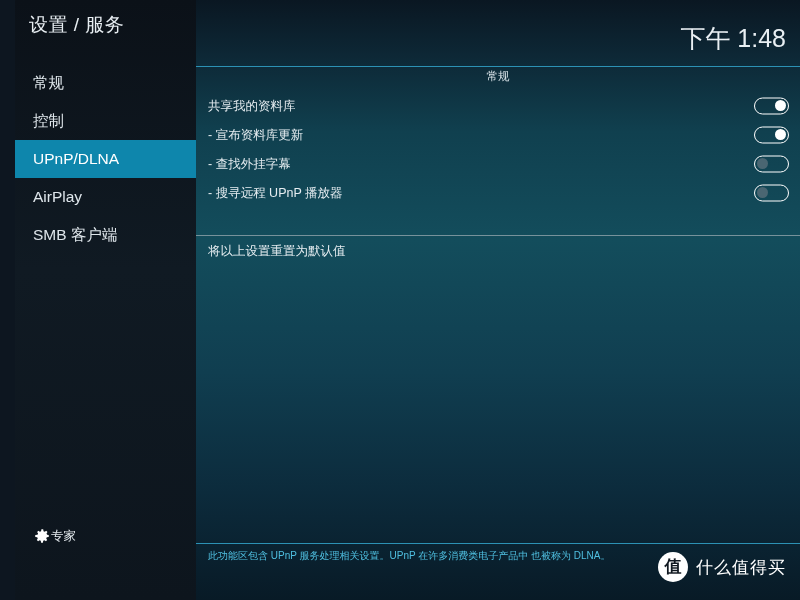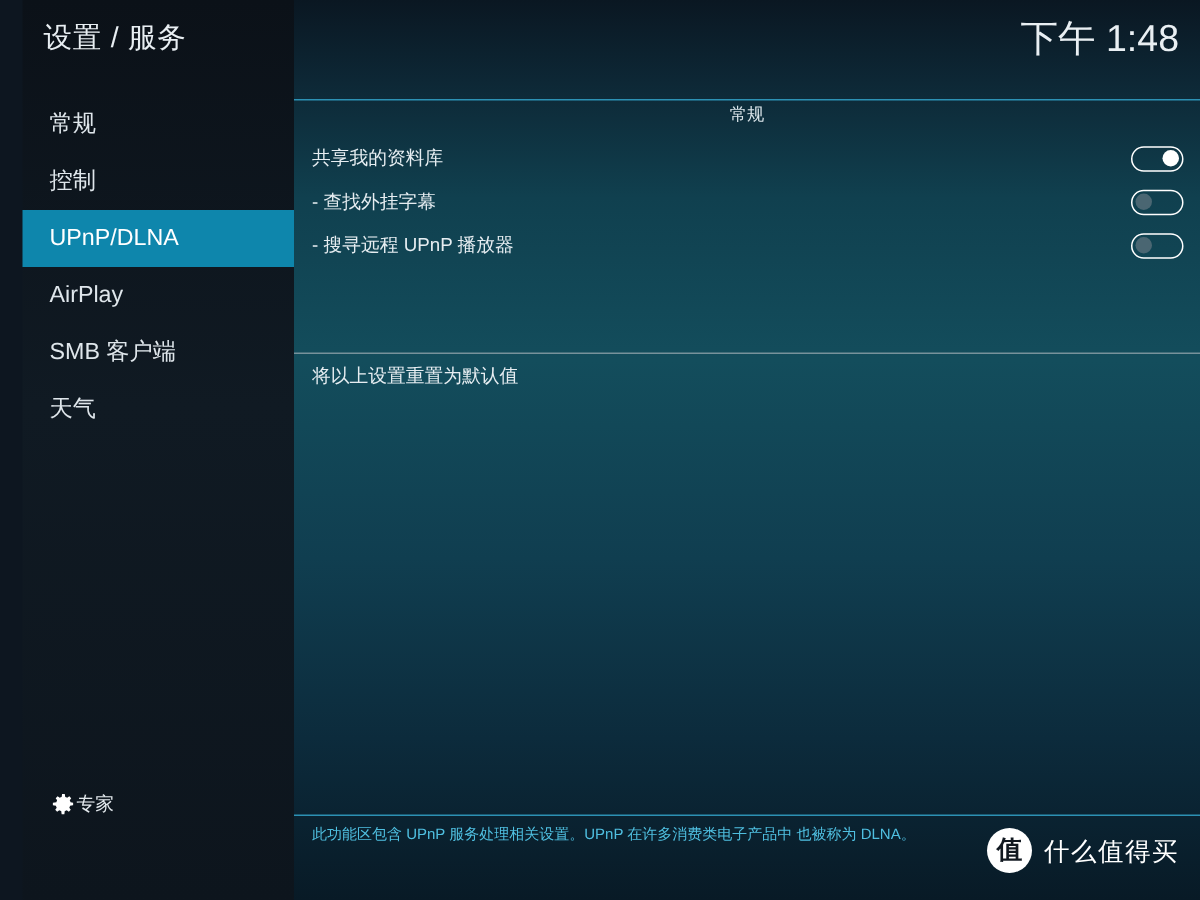--- a/index.html
+++ b/index.html
@@ -222,41 +222,40 @@
     color: #ffffff;
     font-weight: normal;
     letter-spacing: 1px;
     white-space: nowrap;
   }
 
   
   #clock {
     position: absolute;
     right: 14px;
-    top: 9px;
+    top: 22px;
     font-size: 25px;
     color: #e9eff3;
     white-space: nowrap;
   }
 </style>
 </head>
 <body>
 
 <div id="screen">
 
   <div id="sidebar">
     <div id="sidebar-title">设置 / 服务</div>
 
     <div id="sidebar-menu">
       <div class="menu-item">常规</div>
       <div class="menu-item">控制</div>
       <div class="menu-item selected">UPnP/DLNA</div>
       <div class="menu-item">AirPlay</div>
       <div class="menu-item">SMB 客户端</div>
-      <div class="menu-item">天气</div>
     </div>
 
     <div id="expert-row">
       <span>
         <svg class="gear" viewBox="0 0 24 24" xmlns="http://www.w3.org/2000/svg">
           <path fill="#ffffff" d="M12 8.2a3.8 3.8 0 1 0 0 7.6 3.8 3.8 0 0 0 0-7.6zm0 5.9a2.1 2.1 0 1 1 0-4.2 2.1 2.1 0 0 1 0 4.2z"></path>
           <path fill="#ffffff" d="M21 13.2v-2.4l-2.3-.4a7 7 0 0 0-.7-1.7l1.3-1.9-1.7-1.7-1.9 1.3a7 7 0 0 0-1.7-.7L13.6 3h-2.4l-.4 2.7a7 7 0 0 0-1.7.7L7.2 5.1 5.5 6.8l1.3 1.9a7 7 0 0 0-.7 1.7L3 10.8v2.4l2.7.4a7 7 0 0 0 .7 1.7l-1.3 1.9 1.7 1.7 1.9-1.3c.5.3 1.1.5 1.7.7l.4 2.7h2.4l.4-2.7c.6-.2 1.2-.4 1.7-.7l1.9 1.3 1.7-1.7-1.3-1.9c.3-.5.5-1.1.7-1.7l2.4-.4z"></path>
         </svg>
       </span>
       <span id="expert-label">专家</span>
@@ -270,20 +269,26 @@
 
     <div id="settings-list">
 
       <div class="setting-row">
         <span class="setting-label">共享我的资料库</span>
         <span class="toggle on">
             <span class="knob"></span>
           </span>
       </div>
 
+      <div class="setting-row">
+        <span class="setting-label">- 宣布资料库更新</span>
+        <span class="toggle on">
+            <span class="knob"></span>
+          </span>
+      </div>
 
       <div class="setting-row">
         <span class="setting-label">- 查找外挂字幕</span>
         <span class="toggle off">
             <span class="knob"></span>
           </span>
       </div>
 
       <div class="setting-row">
         <span class="setting-label">- 搜寻远程 UPnP 播放器</span>

